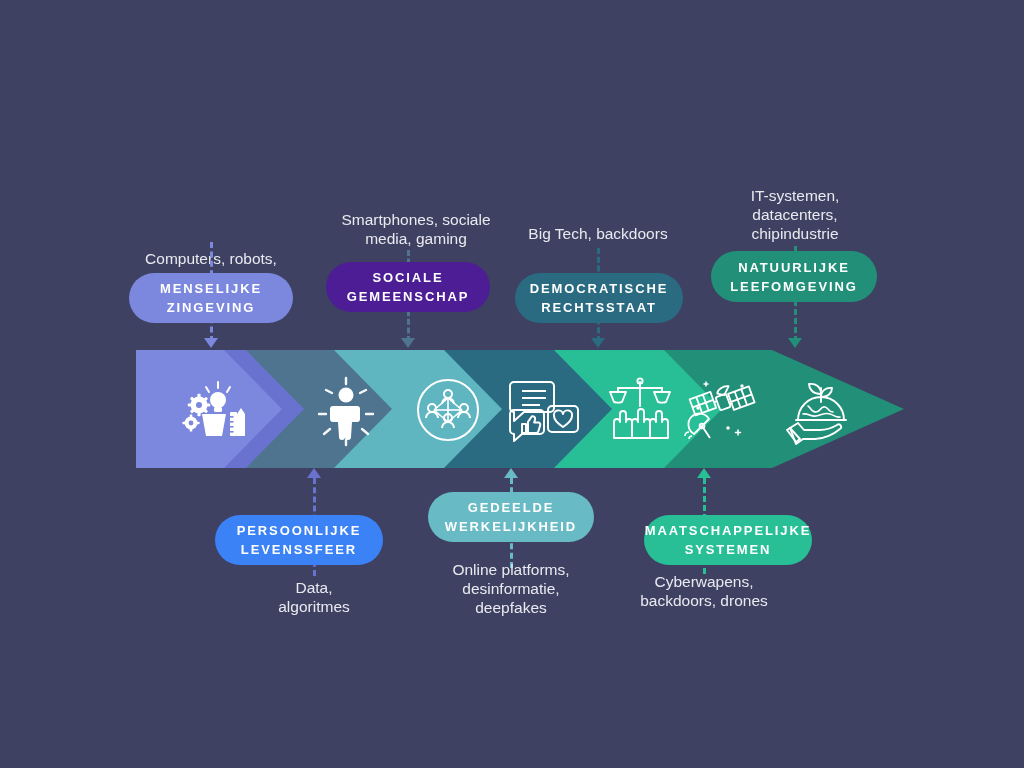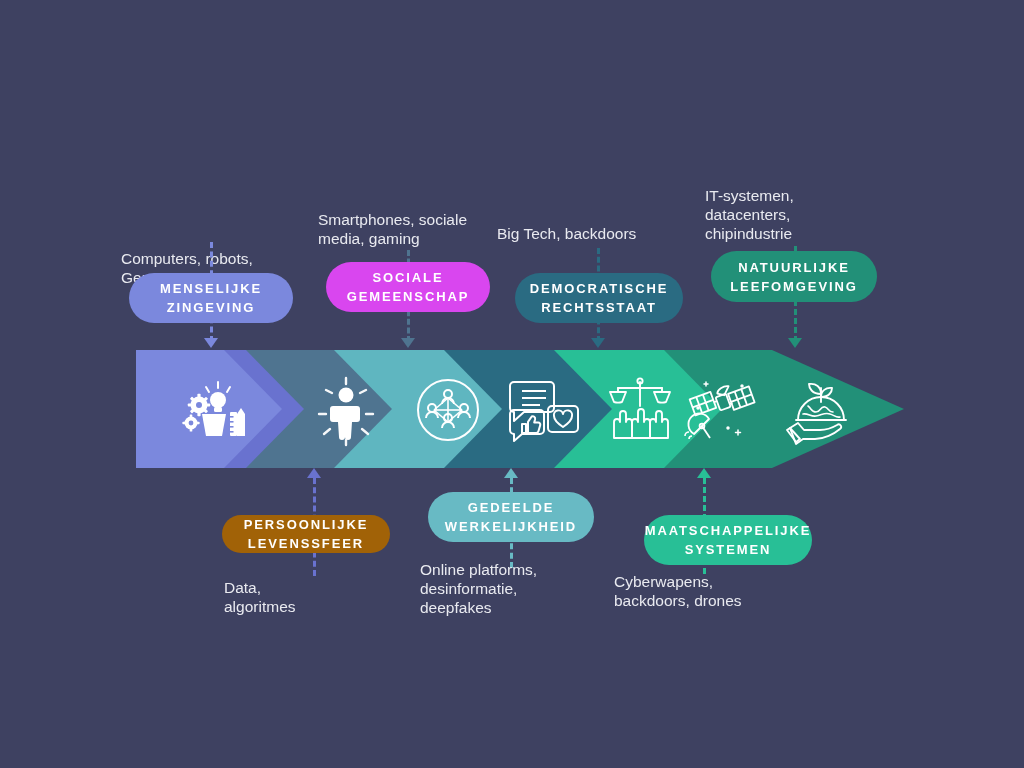--- a/index.html
+++ b/index.html
@@ -33,21 +33,21 @@
     box-sizing:border-box;
     padding:6px 18px;
   }
 
   
   .cap{
     position:absolute;
     color:#e9eaf0;
     font-size:15.5px;
     line-height:19px;
-    text-align:left;
+    text-align:center;
     white-space:pre-line;
   }
 </style>
 </head>
 <body>
 
 <div id="stage">
 
   <div id="band">
     <svg width="768" height="118" viewBox="0 0 768 118" xmlns="http://www.w3.org/2000/svg">
@@ -248,38 +248,38 @@
         <path d="M2,52 l-3,2 l9,12 l4,-3 z"></path>
       </g>
     </svg>
   </div>
 
   <div class="cap" style="left:121px;top:205px;width:180px;margin-top:44px;">Computers, robots,<br>Gen AI</div>
   <div class="conn" style="left:210px;top:242px;height:100px;border-left-color:#7b88dd;"></div>
   <div class="arrowhead" style="left:204px;top:338px;border-left:7px solid transparent;border-right:7px solid transparent;border-top:10px solid #7b88dd;"></div>
   <div class="pill" style="left:129px;top:273px;width:164px;height:50px;background:#7b88dd;">MENSELIJKE<br>ZINGEVING</div>
 
-  <div class="cap" style="left:318px;top:210px;width:180px;">Smartphones, sociale<br>media, gaming</div>
+  <div class="cap" style="left:326px;top:210px;width:180px;">Smartphones, sociale<br>media, gaming</div>
   <div class="conn" style="left:407px;top:250px;height:92px;border-left-color:#4f7490;"></div>
   <div class="arrowhead" style="left:401px;top:338px;border-left:7px solid transparent;border-right:7px solid transparent;border-top:10px solid #4f7490;"></div>
-  <div class="pill" style="left:326px;top:262px;width:164px;height:50px;background:#d946ef;">SOCIALE<br>GEMEENSCHAP</div>
+  <div class="pill" style="left:326px;top:262px;width:164px;height:50px;background:#4c1d95;">SOCIALE<br>GEMEENSCHAP</div>
 
   <div class="cap" style="left:497px;top:224px;width:202px;">Big Tech, backdoors</div>
   <div class="conn" style="left:597px;top:248px;height:94px;border-left-color:#2a6b82;"></div>
   <div class="arrowhead" style="left:591px;top:338px;border-left:7px solid transparent;border-right:7px solid transparent;border-top:10px solid #2a6b82;"></div>
   <div class="pill" style="left:515px;top:273px;width:168px;height:50px;background:#2a6b82;">DEMOCRATISCHE<br>RECHTSSTAAT</div>
 
   <div class="cap" style="left:705px;top:186px;width:180px;">IT-systemen,<br>datacenters,<br>chipindustrie</div>
   <div class="conn" style="left:794px;top:246px;height:96px;border-left-color:#229078;"></div>
   <div class="arrowhead" style="left:788px;top:338px;border-left:7px solid transparent;border-right:7px solid transparent;border-top:10px solid #229078;"></div>
   <div class="pill" style="left:711px;top:251px;width:166px;height:51px;background:#229078;">NATUURLIJKE<br>LEEFOMGEVING</div>
 
   <div class="arrowhead" style="left:307px;top:468px;border-left:7px solid transparent;border-right:7px solid transparent;border-bottom:10px solid #6972cf;"></div>
   <div class="conn" style="left:313px;top:478px;height:98px;border-left-color:#6972cf;"></div>
-  <div class="pill" style="left:222px;top:515px;width:168px;height:38px;background:#a16207;">PERSOONLIJKE<br>LEVENSSFEER</div>
+  <div class="pill" style="left:215px;top:515px;width:168px;height:50px;background:#3b82f6;">PERSOONLIJKE<br>LEVENSSFEER</div>
   <div class="cap" style="left:224px;top:578px;width:180px;">Data,<br>algoritmes</div>
 
   <div class="arrowhead" style="left:504px;top:468px;border-left:7px solid transparent;border-right:7px solid transparent;border-bottom:10px solid #68bac4;"></div>
   <div class="conn" style="left:510px;top:478px;height:90px;border-left-color:#68bac4;"></div>
   <div class="pill" style="left:428px;top:492px;width:166px;height:50px;background:#68bac4;">GEDEELDE<br>WERKELIJKHEID</div>
   <div class="cap" style="left:420px;top:560px;width:182px;">Online platforms,<br>desinformatie,<br>deepfakes</div>
 
   <div class="arrowhead" style="left:697px;top:468px;border-left:7px solid transparent;border-right:7px solid transparent;border-bottom:10px solid #28bf96;"></div>
   <div class="conn" style="left:703px;top:478px;height:96px;border-left-color:#28bf96;"></div>
   <div class="pill" style="left:616px;top:515px;width:168px;height:50px;background:#28bf96;margin-left:28px;">MAATSCHAPPELIJKE<br>SYSTEMEN</div>

